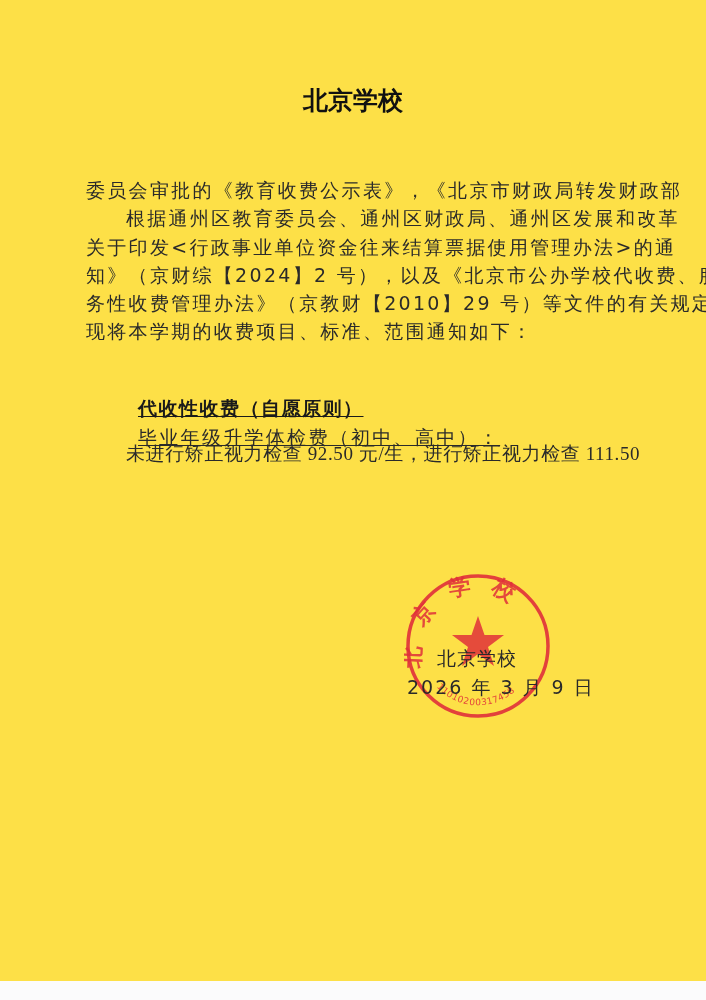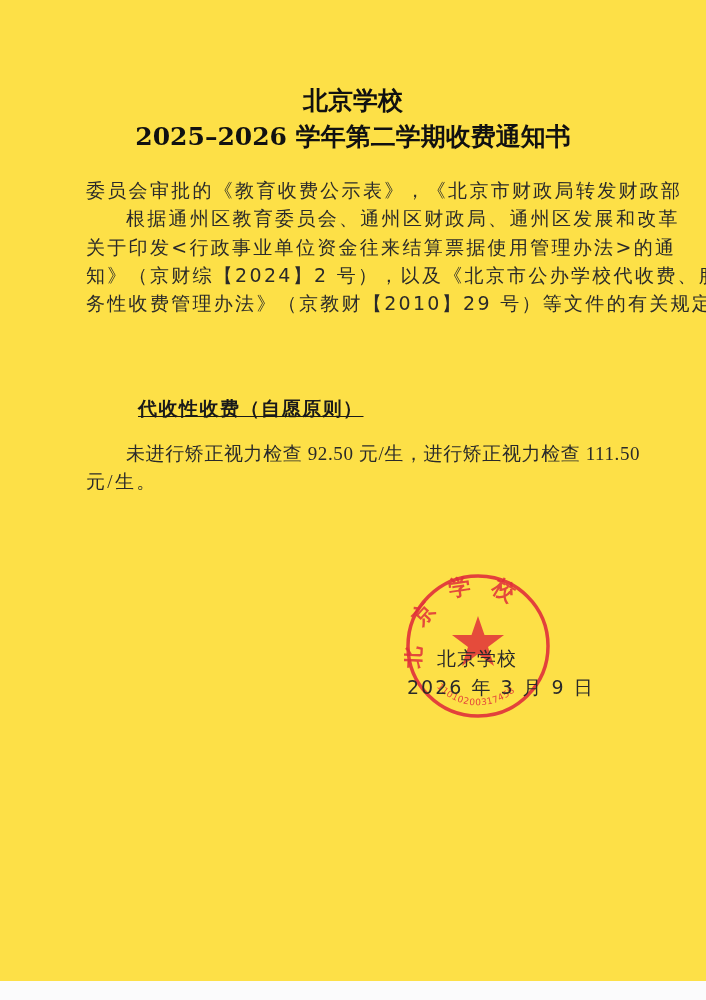--- a/index.html
+++ b/index.html
@@ -78,38 +78,40 @@
     }
     #sig-org { left: 437px; top: 646px; }
     #sig-date { left: 407px; top: 675px; letter-spacing: 2px; text-align: right; }
   </style>
 </head>
 <body>
 
 <div class="page">
 
   <div class="title t1">北京学校</div>
-  <div class="title t2">2025–2026 学年第二学期收费通知书</div>
 
   <div class="body-text" id="intro">
     <span class="line">委员会审批的《教育收费公示表》，《北京市财政局转发财政部</span>
     <span class="line" style="padding-left:40px">根据通州区教育委员会、通州区财政局、通州区发展和改革</span>
     <span class="line">关于印发&lt;行政事业单位资金往来结算票据使用管理办法&gt;的通</span>
     <span class="line">知》（京财综【2024】2 号），以及《北京市公办学校代收费、服</span>
     <span class="line">务性收费管理办法》（京教财【2010】29 号）等文件的有关规定，</span>
+    <span class="line">现将本学期的收费项目、标准、范围通知如下：</span>
   </div>
 
   <div class="body-text" id="section-heading">
     <p class="para bold">代收性收费（自愿原则）</p>
   </div>
 
+  <div class="body-text" id="item-line">
+    <p class="para">毕业年级升学体检费（初中、高中）：</p>
+  </div>
 
   <div class="body-text" id="price-line">
     <span class="line" style="padding-left:40px; letter-spacing:0.6px">未进行矫正视力检查 92.50 元/生，进行矫正视力检查 111.50</span>
-    <span class="line">元/生。</span>
   </div>
 
   <svg class="stamp" viewBox="0 0 148 148">
     <defs>
       <path id="ringPath" d="M 20 100 A 58 58 0 1 1 128 100" fill="none"></path>
       <path id="serialPath" d="M 30 112 A 56 56 0 0 0 118 112" fill="none"></path>
     </defs>
     <circle cx="74" cy="74" r="70" fill="none" stroke="#e0303a" stroke-width="3.5" opacity="0.9"></circle>
     <text font-family="DejaVu Sans, sans-serif" font-size="22" font-weight="bold" fill="#e0303a" opacity="0.85" letter-spacing="18">
       <textPath href="#ringPath" startOffset="4">北京学校</textPath>

